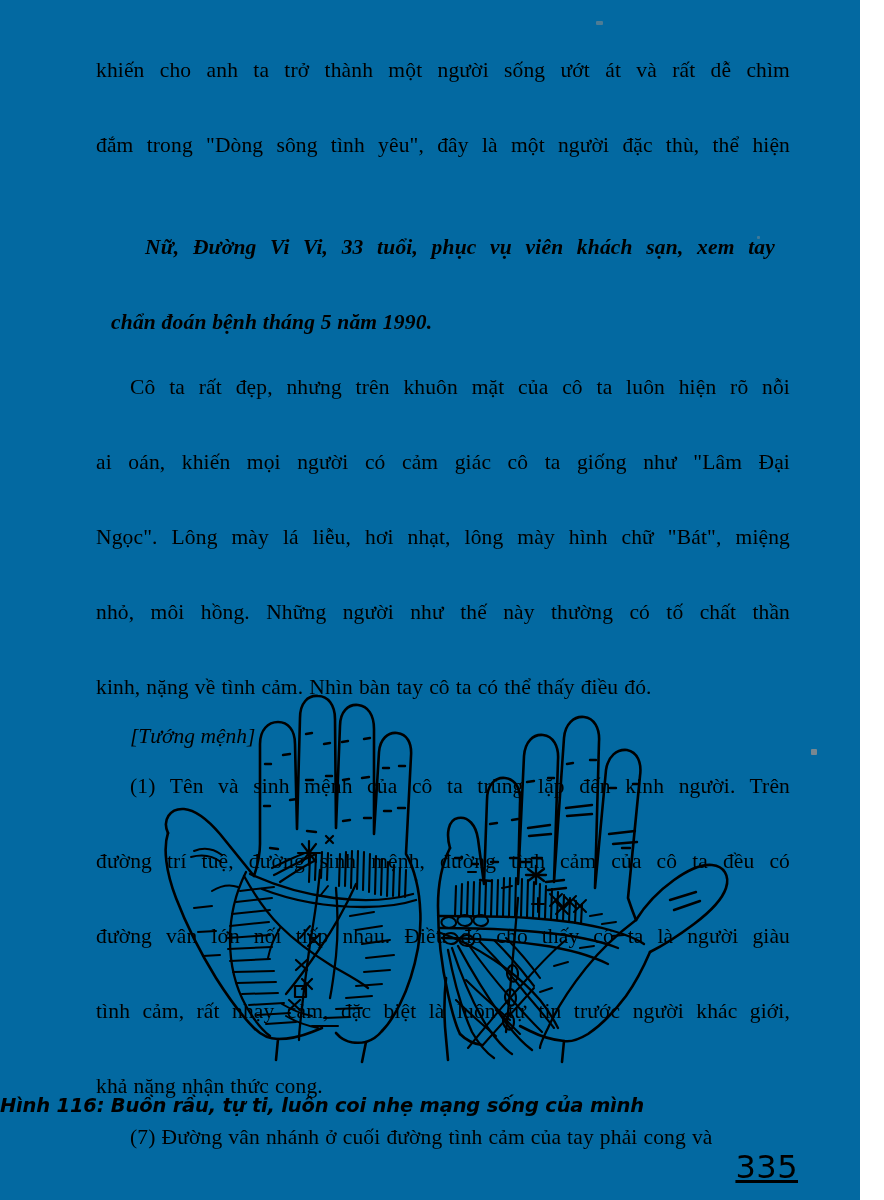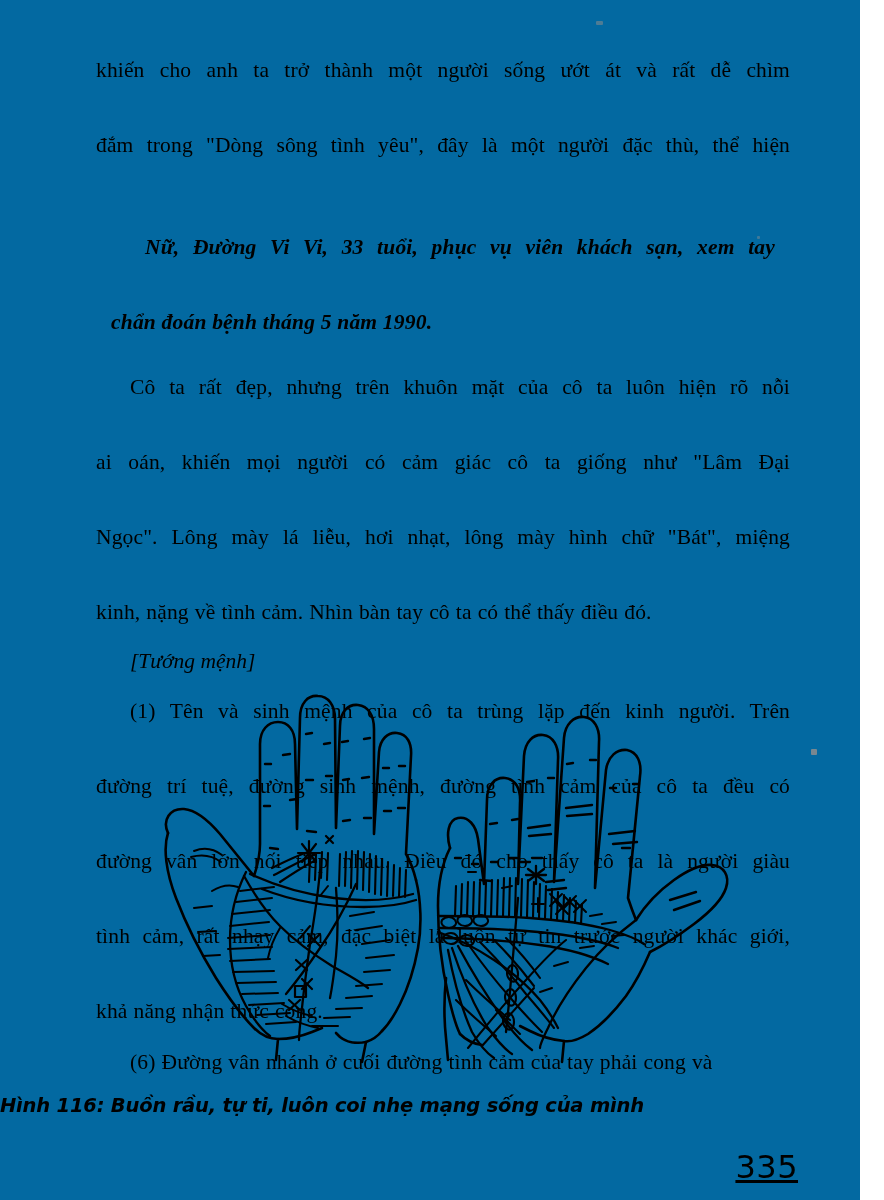--- a/index.html
+++ b/index.html
@@ -134,41 +134,42 @@
       <span class="jline">Nữ, Đường Vi Vi, 33 tuổi, phục vụ viên khách sạn, xem tay</span>
       <span class="l2">chẩn đoán bệnh tháng 5 năm 1990.</span>
     </p>
 
     <div class="gap-sm"></div>
 
     <p class="para">
       <span class="jline" style="text-indent:34px">Cô ta rất đẹp, nhưng trên khuôn mặt của cô ta luôn hiện rõ nỗi</span>
       <span class="jline">ai oán, khiến mọi người có cảm giác cô ta giống như "Lâm Đại</span>
       <span class="jline">Ngọc". Lông mày lá liễu, hơi nhạt, lông mày hình chữ "Bát", miệng</span>
+      <span class="jline">nhỏ, môi hồng. Những người như thế này thường có tố chất thần</span>
       <span>kinh, nặng về tình cảm. Nhìn bàn tay cô ta có thể thấy điều đó.</span>
     </p>
 
     <div class="gap-sm"></div>
 
     <p class="bracket">[Tướng mệnh]</p>
 
     <div class="gap-sm"></div>
 
     <p class="para">
       <span class="jline" style="text-indent:34px">(1) Tên và sinh mệnh của cô ta trùng lặp đến kinh người. Trên</span>
       <span class="jline">đường trí tuệ, đường sinh mệnh, đường tình cảm của cô ta đều có</span>
       <span class="jline">đường vân lớn nối tiếp nhau. Điều đó cho thấy cô ta là người giàu</span>
       <span class="jline">tình cảm, rất nhạy cảm, đặc biệt là luôn tự tin trước người khác giới,</span>
       <span>khả năng nhận thức cong.</span>
     </p>
 
     <div class="gap-md"></div>
 
     <p class="para">
-      <span style="display:block;text-indent:34px">(6) Đường vân nhánh ở cuối đường tình cảm của tay phải cong và</span>
+      <span style="display:block;text-indent:34px">(7) Đường vân nhánh ở cuối đường tình cảm của tay phải cong và</span>
     </p>
 
   </div>
 
   <div class="figure">
     <svg viewBox="0 0 584 440" xmlns="http://www.w3.org/2000/svg" fill="none" stroke="#000" stroke-linecap="round" stroke-linejoin="round">
 
       <g stroke-width="2.6">
 
         <path d="M18 185

